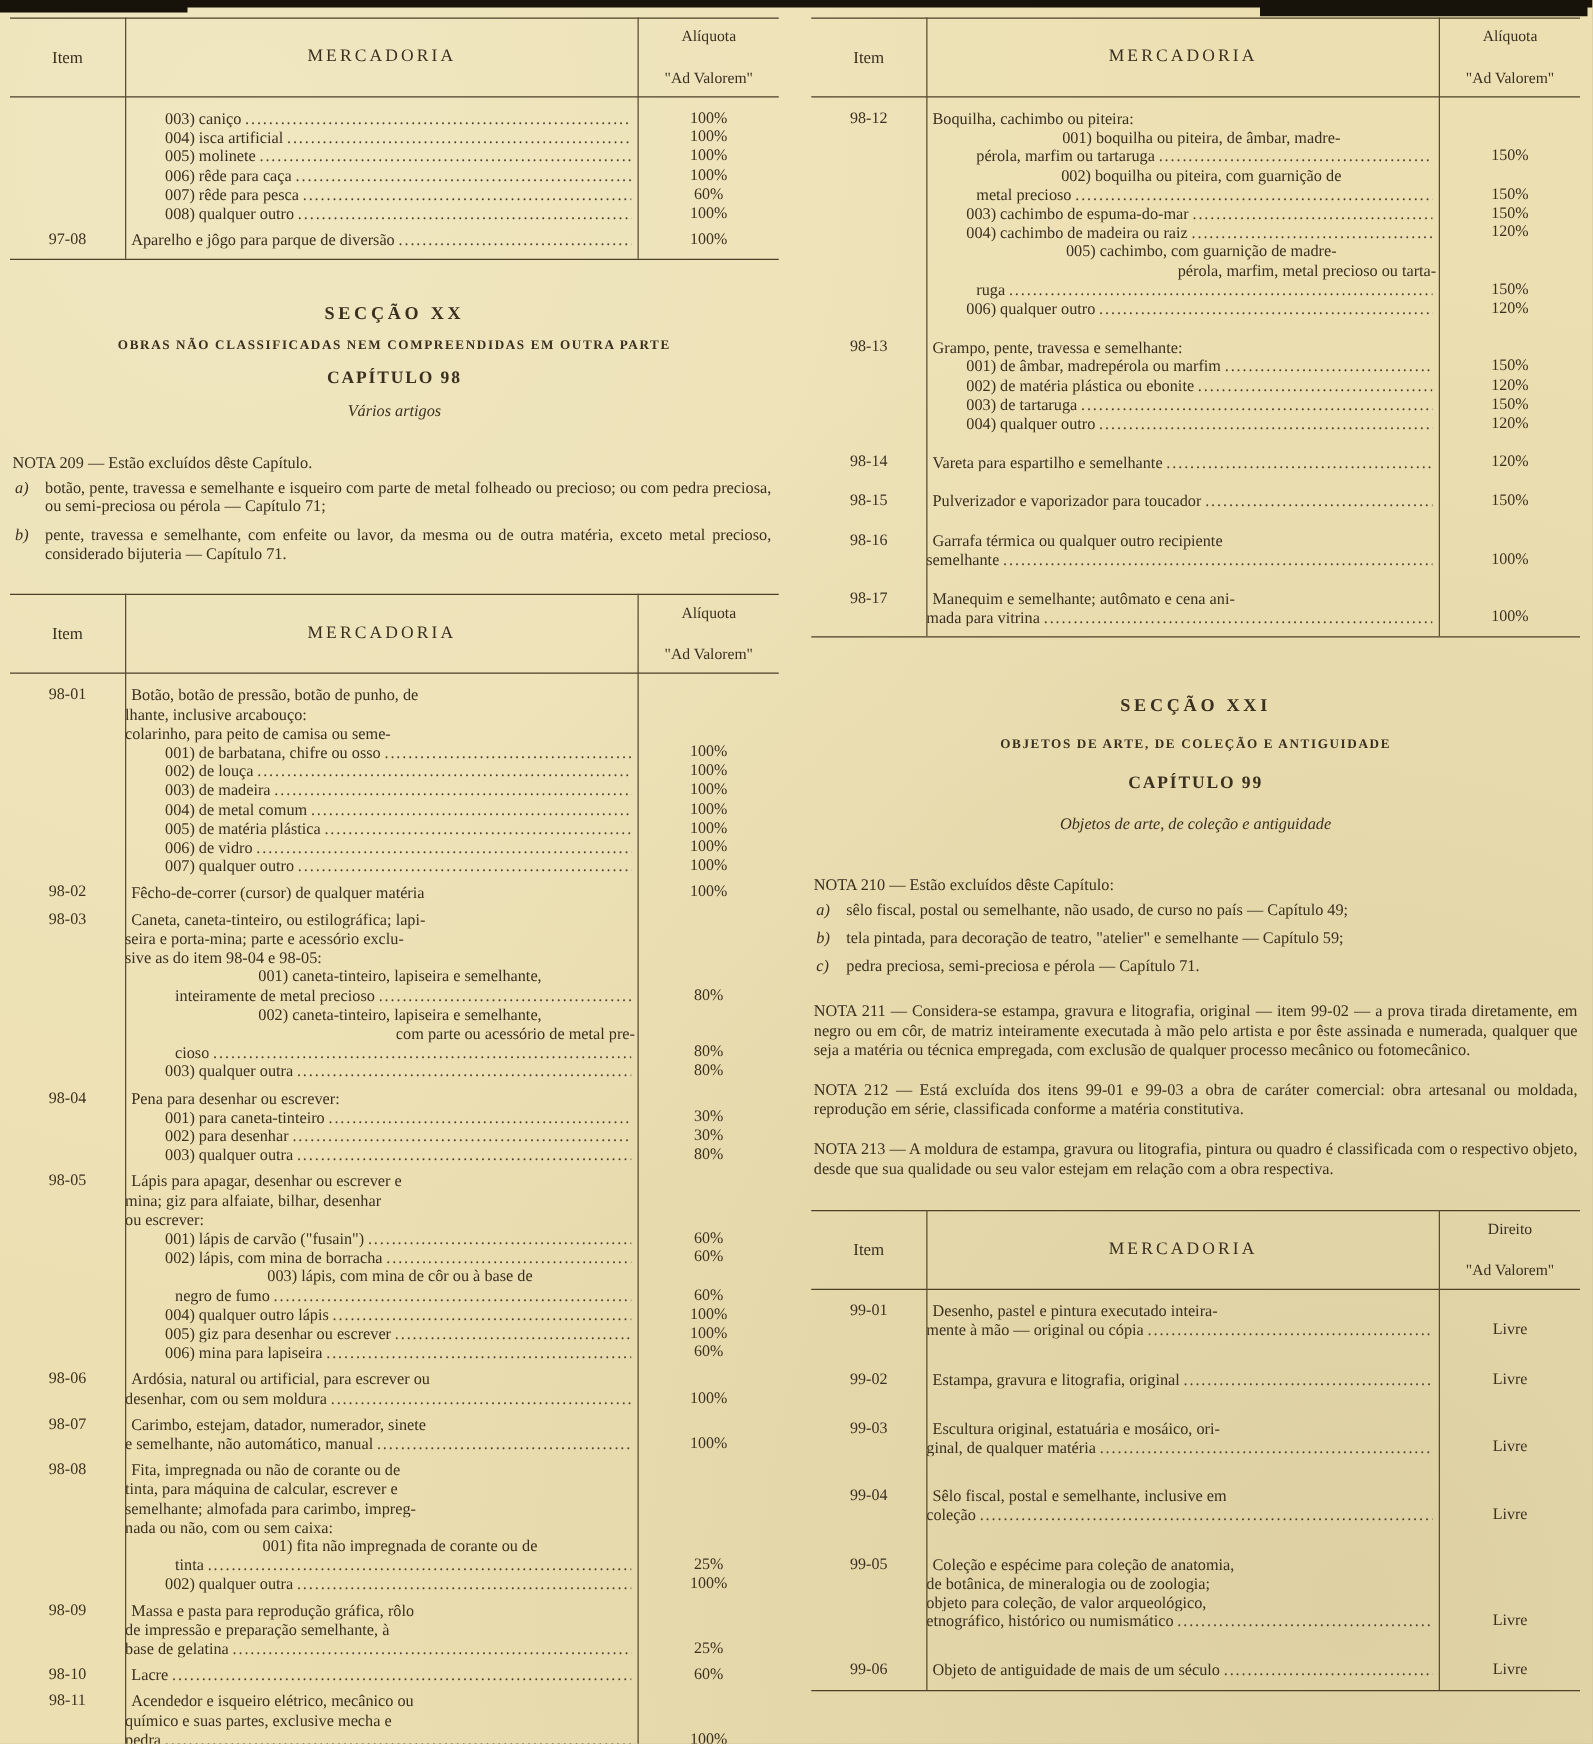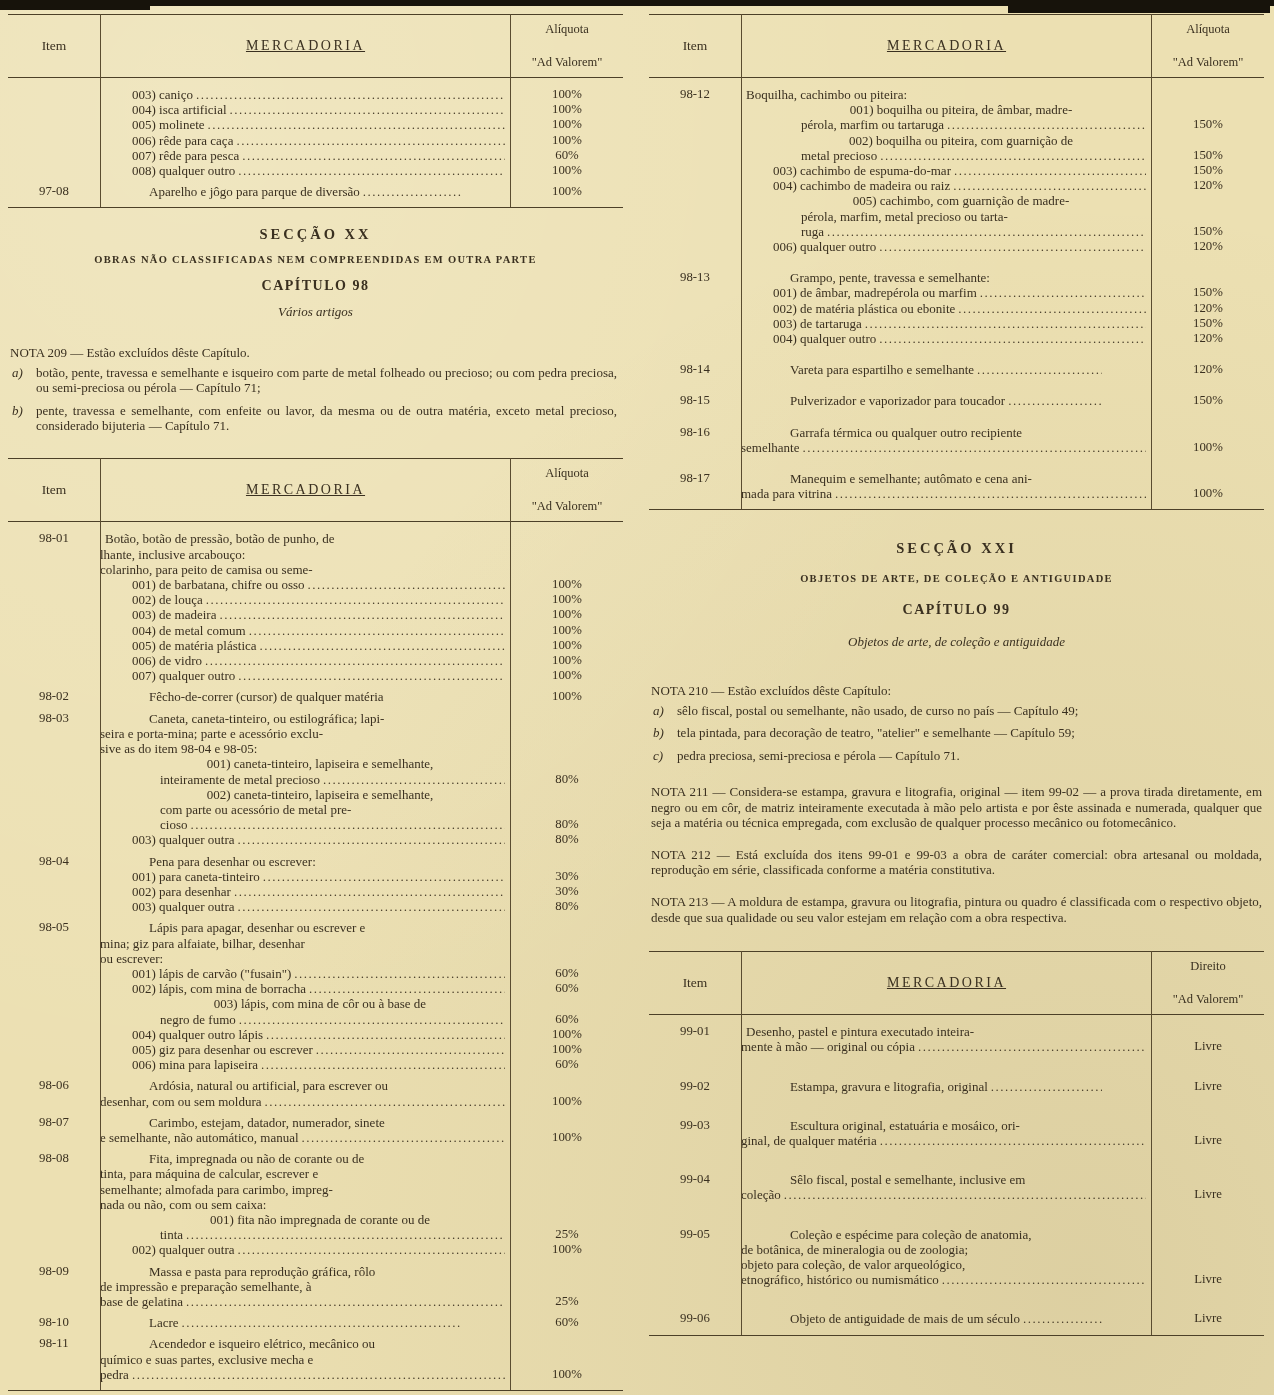--- a/index.html
+++ b/index.html
@@ -21,43 +21,43 @@
   .columns{display:flex;gap:26px;height:100%;}
   .col{flex:1;min-width:0;display:flex;flex-direction:column;}
 
   
   .dtable{position:relative;border-bottom:1.5px solid #4c4028;}
   .dtable::before,.dtable::after{content:"";position:absolute;top:0;bottom:0;width:1px;background:#5a4c30;}
   .dtable::before{left:92px;}
   .dtable::after{right:112px;}
   .thead{display:grid;grid-template-columns:92px 1fr 112px;border-top:1.5px solid #4c4028;border-bottom:1.5px solid #4c4028;height:62px;}
   .h-item{display:flex;align-items:center;justify-content:center;font-size:13.5px;}
-  .h-merc{display:flex;align-items:center;justify-content:center;font-size:14px;letter-spacing:2.5px;text-decoration:underline;}
+  .h-merc{display:flex;align-items:center;justify-content:center;font-size:14px;letter-spacing:2.5px;}
   .h-rate{display:flex;flex-direction:column;justify-content:space-between;align-items:center;padding:7px 2px;font-size:12.5px;text-align:center;}
   .tbody{padding:9px 0 8px;font-size:13px;line-height:15.2px;}
   .trow{display:grid;grid-template-columns:92px 1fr 112px;}
-  .trow.gap{margin-top:6px;gap:44px;}
+  .trow.gap{margin-top:6px;}
   .spaced .trow.gap{margin-top:16px;}
   .spaced2 .trow.gap{margin-top:24px;}
   .c-item{text-align:center;font-size:12.8px;}
   .c-desc{display:flex;align-items:baseline;min-width:0;overflow:hidden;white-space:nowrap;padding-right:3px;}
   .c-desc .t{flex:0 1 auto;overflow:hidden;}
   .dots{flex:1 1 8px;overflow:hidden;margin:0 3px;color:#4a3f2b;}
   .dots::before{content:"..........................................................................................";letter-spacing:1.5px;}
   .c-rate{text-align:center;font-size:12.8px;}
   .ind0{padding-left:5px;}
   .ind1{align-items:flex-end;}
   .ind2{padding-left:32px;justify-content:center;}
-  .ind3{padding-left:60px;}
+  .ind3{padding-left:40px;justify-content:flex-end;}
   .mt{margin-top:4px;}
   .mt2{margin-top:10px;}
 
   
   .section-block{text-align:center;margin:18px 4px 12px;}
-  .sec-title{font-weight:bold;font-size:14.5px;letter-spacing:3px;margin-bottom:11px;}
+  .sec-title{font-weight:bold;font-size:14.5px;letter-spacing:3px;margin-bottom:11px;margin-top:17px;}
   .sec-sub{font-weight:bold;font-size:10.5px;letter-spacing:1.3px;margin-bottom:13px;}
   .sec-chap{font-weight:bold;font-size:14px;letter-spacing:1.5px;margin-bottom:10px;}
   .sec-chap-sub{font-style:italic;font-size:13px;}
   .section-block.roomy{margin:30px 4px 20px;}
   .section-block.roomy .sec-title{margin-bottom:16px;}
   .section-block.roomy .sec-sub{margin-bottom:18px;}
   .section-block.roomy .sec-chap{margin-bottom:16px;}
 
   
   .nota{font-size:13px;line-height:15.4px;margin:0 2px 14px;}

